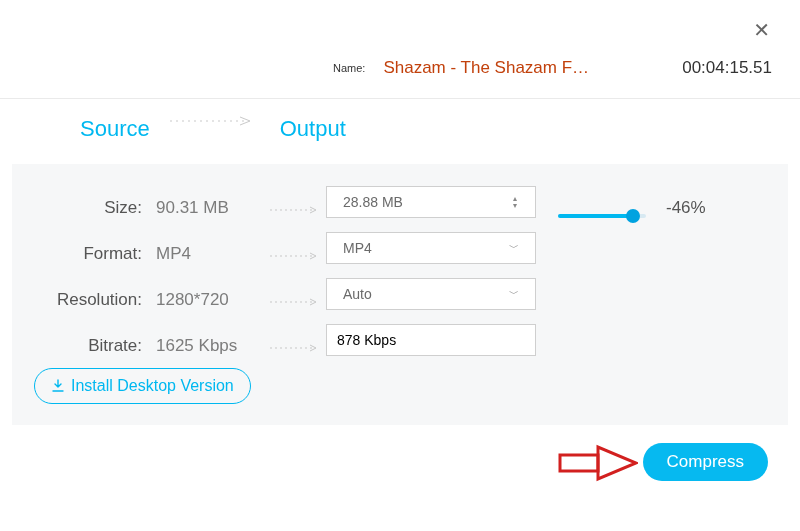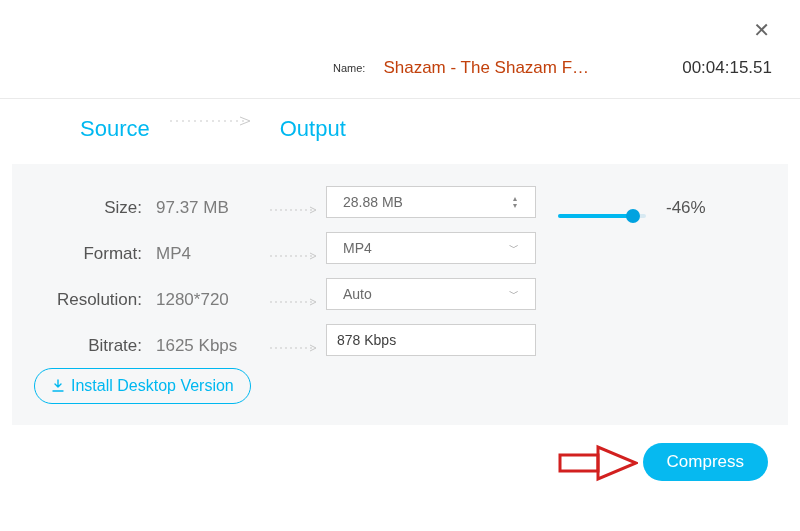--- a/index.html
+++ b/index.html
@@ -137,21 +137,21 @@
   }
   .chevron {
     font-size: 10px;
     color: #888;
   }
   .readonly {
     width: 210px;
     height: 32px;
     background: #fff;
     border: 1px solid #cfcfcf;
-    color: #404040;
+    color: #000000;
     font-size: 14px;
     line-height: 30px;
     padding: 0 10px;
   }
   .slider-wrap {
     display: flex;
     align-items: center;
     margin-left: 22px;
   }
   .slider-track {
@@ -242,21 +242,21 @@
   </span>
   <span class="out-title">Output</span>
 </div>
 
 <div class="gray-panel"></div>
 
 <div class="rows">
 
   <div class="row">
     <span class="lbl">Size:</span>
-    <span class="src-val">97.37 MB</span>
+    <span class="src-val">90.31 MB</span>
     <span class="mini-arrow">
       <svg width="52" height="8" viewBox="0 0 52 8">
         <line x1="0" y1="4" x2="44" y2="4" stroke="#c7c7c7" stroke-width="1" stroke-dasharray="2 3"></line>
         <polyline points="40,1 46,4 40,7" fill="none" stroke="#c7c7c7" stroke-width="1"></polyline>
       </svg>
     </span>
     <div class="control">
       <span class="control-text">28.88 MB</span>
       <span class="stepper-arrows">
         <span>▴</span>

